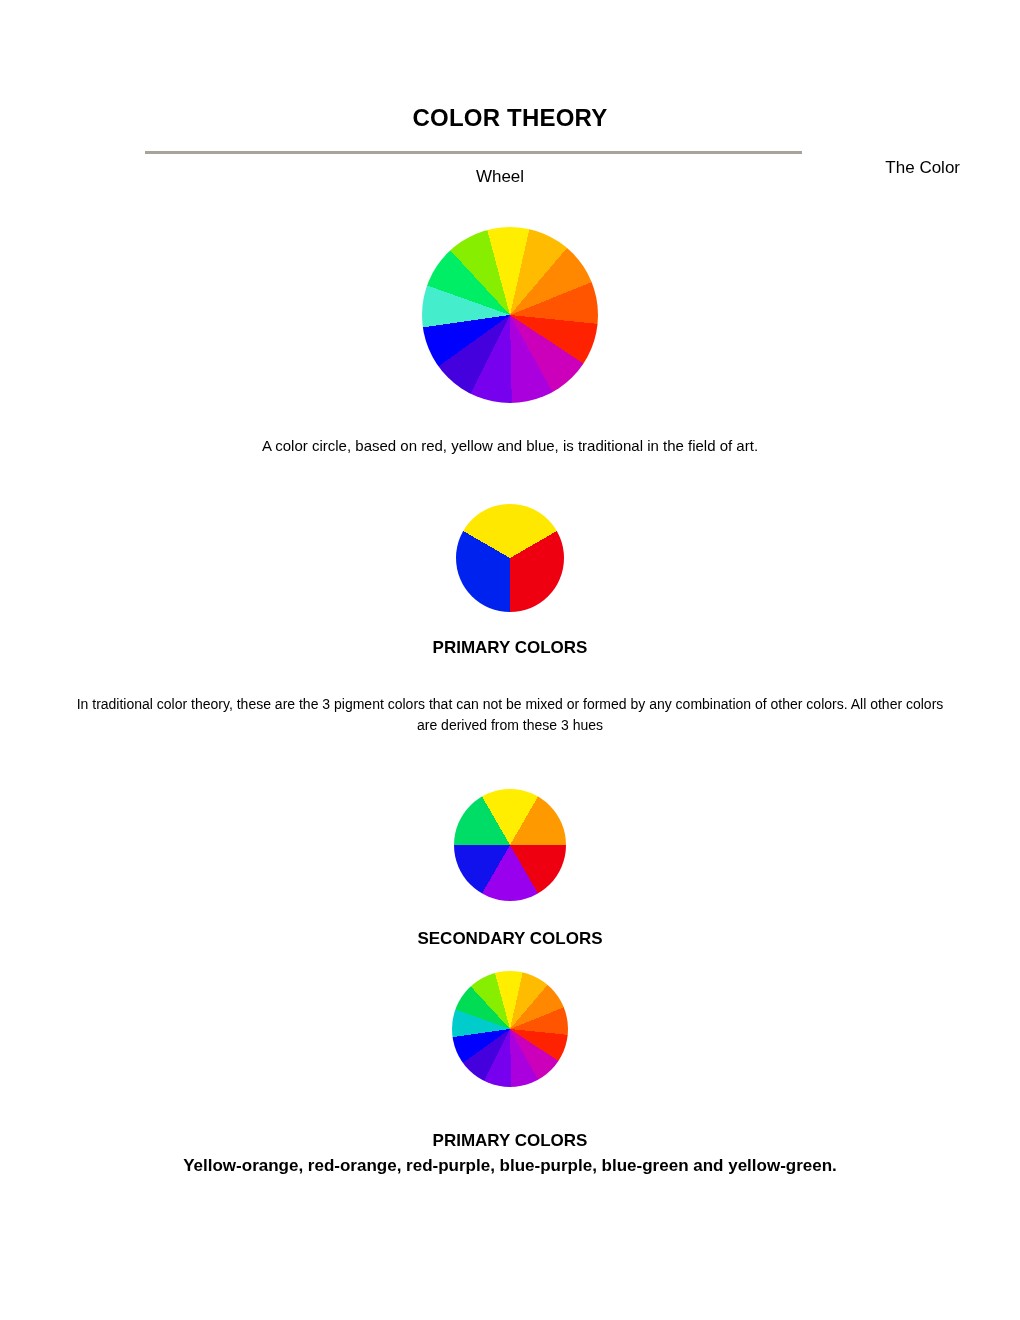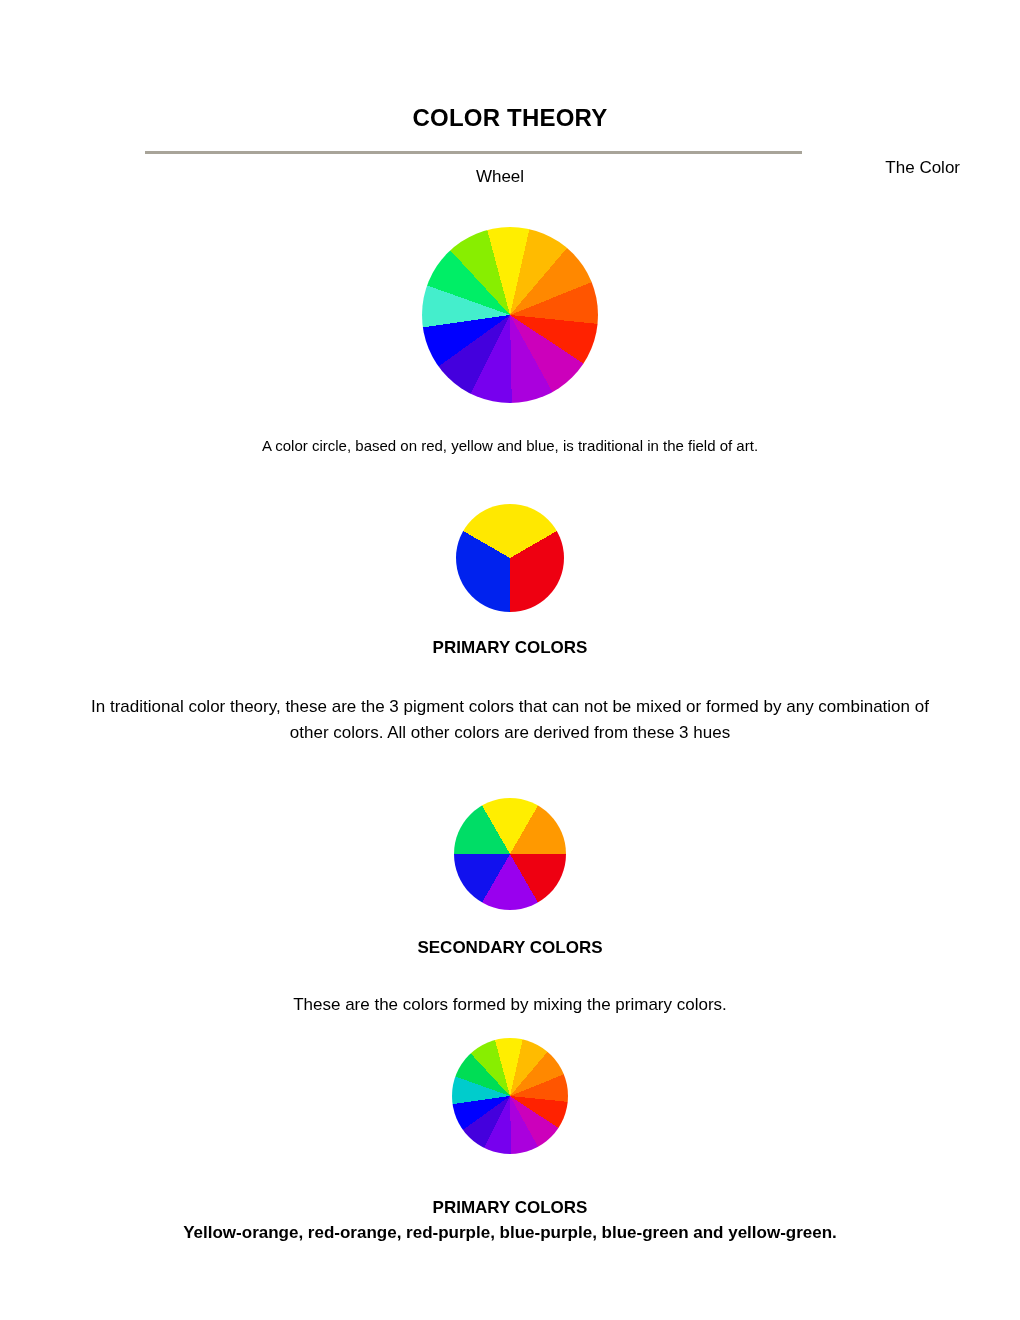--- a/index.html
+++ b/index.html
@@ -94,21 +94,21 @@
     margin: 0;
   }
   .heading-group .sub { display: block; }
 
   .hg-primary   { margin-top: 24px; }
   .hg-secondary { margin-top: 26px; }
   .hg-tertiary  { margin-top: 42px; }
 
   .body-para {
     text-align: center;
-    font-size: 17px;
+    font-size: 14px;
     line-height: 1.52;
     margin: 0;
   }
   .para-primary   { margin-top: 33px; padding: 0 10px; }
   .para-secondary { margin-top: 32px; }
 </style>
 </head>
 <body>
 
 <div class="page">
@@ -138,21 +138,20 @@
   <p class="body-para para-primary">In traditional color theory, these are the 3 pigment colors that can not be mixed or formed by any combination of other colors. All other colors are derived from these 3 hues</p>
 
   <div class="wheel-block">
     <div class="wheel wheel-6" style="background: conic-gradient(from -30deg, rgb(255, 238, 0) 0deg, rgb(255, 238, 0) 60deg, rgb(255, 153, 0) 60deg, rgb(255, 153, 0) 120deg, rgb(238, 0, 17) 120deg, rgb(238, 0, 17) 180deg, rgb(153, 0, 238) 180deg, rgb(153, 0, 238) 240deg, rgb(17, 17, 238) 240deg, rgb(17, 17, 238) 300deg, rgb(0, 221, 102) 300deg, rgb(0, 221, 102) 360deg);"></div>
   </div>
 
   <div class="heading-group hg-secondary">
     <span>SECONDARY COLORS</span>
   </div>
 
-  <p class="body-para para-secondary">These are the colors formed by mixing the primary colors.</p>
 
   <div class="wheel-block">
     <div class="wheel wheel-12-b" style="background: conic-gradient(from -15deg, rgb(255, 238, 0) 0deg, rgb(255, 238, 0) 27.692deg, rgb(255, 187, 0) 27.692deg, rgb(255, 187, 0) 55.385deg, rgb(255, 136, 0) 55.385deg, rgb(255, 136, 0) 83.077deg, rgb(255, 85, 0) 83.077deg, rgb(255, 85, 0) 110.769deg, rgb(255, 34, 0) 110.769deg, rgb(255, 34, 0) 138.462deg, rgb(204, 0, 187) 138.462deg, rgb(204, 0, 187) 166.154deg, rgb(170, 0, 221) 166.154deg, rgb(170, 0, 221) 193.846deg, rgb(119, 0, 238) 193.846deg, rgb(119, 0, 238) 221.538deg, rgb(68, 0, 221) 221.538deg, rgb(68, 0, 221) 249.231deg, rgb(0, 0, 255) 249.231deg, rgb(0, 0, 255) 276.923deg, rgb(0, 204, 204) 276.923deg, rgb(0, 204, 204) 304.615deg, rgb(0, 221, 85) 304.615deg, rgb(0, 221, 85) 332.308deg, rgb(136, 238, 0) 332.308deg, rgb(136, 238, 0) 360deg);"></div>
   </div>
 
   <div class="heading-group hg-tertiary">
     <span>PRIMARY COLORS</span>
     <span class="sub">Yellow-orange, red-orange, red-purple, blue-purple, blue-green and yellow-green.</span>
   </div>
 

